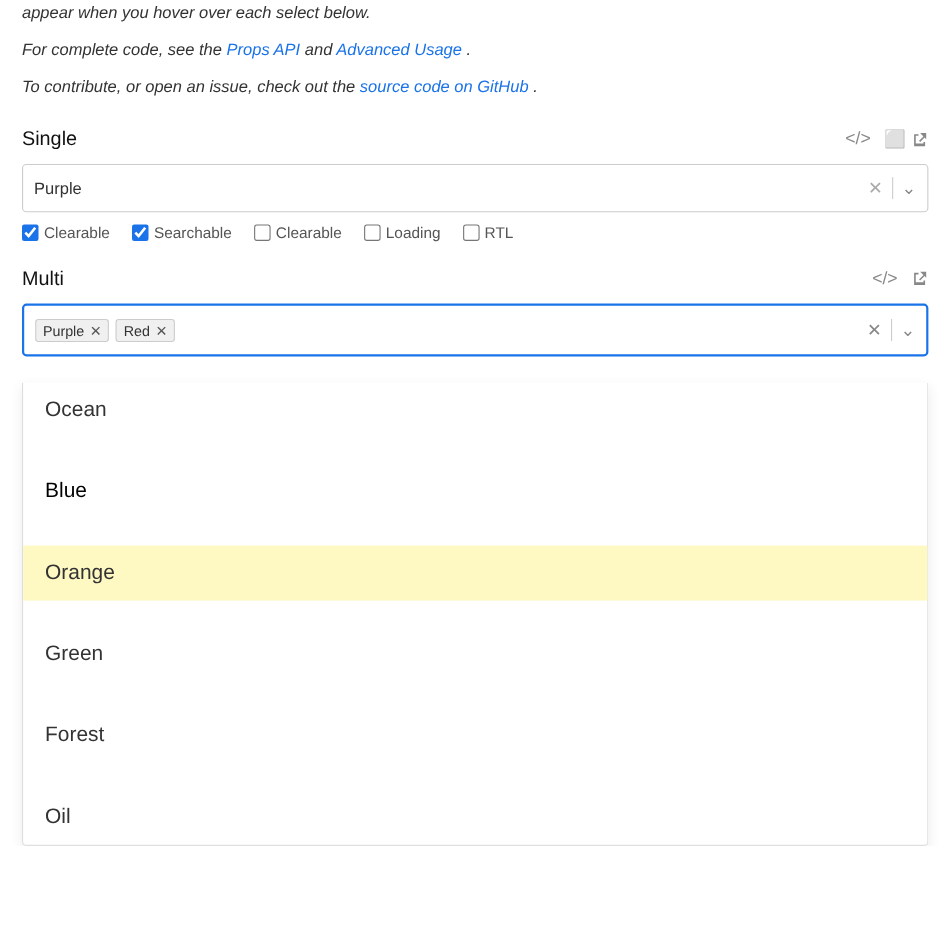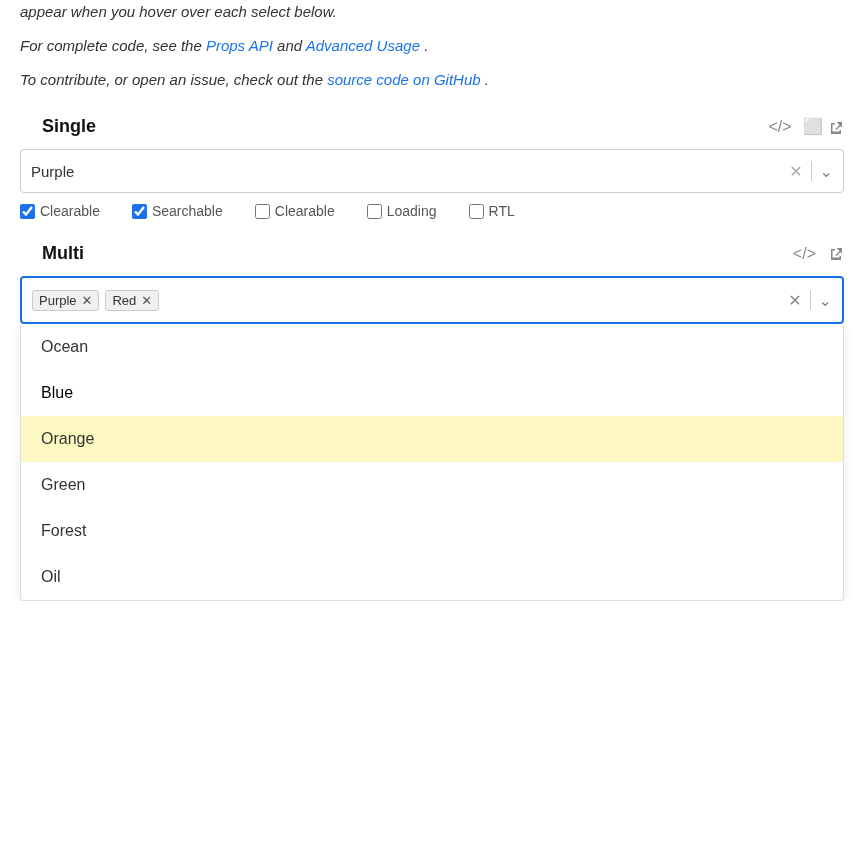--- a/index.html
+++ b/index.html
@@ -25,23 +25,22 @@
       margin-top: 24px;
     }
     .section-header {
       display: flex;
       align-items: center;
       justify-content: space-between;
       margin-bottom: 12px;
     }
     .section-title {
       font-size: 18px;
-      font-weight: 700;
+      font-weight: 400;
       color: #111;
-      margin-left: 22px;
     }
     .header-icons {
       display: flex;
       gap: 12px;
       align-items: center;
     }
     .header-icon {
       color: #888;
       cursor: pointer;
       font-size: 16px;
@@ -76,21 +75,21 @@
     }
     .select-box .select-arrow {
       color: #888;
       cursor: pointer;
       font-size: 16px;
     }
 
     
     .options-row {
       display: flex;
-      gap: 32px;
+      gap: 20px;
       align-items: center;
       margin-top: 10px;
       flex-wrap: wrap;
     }
     .option-item {
       display: flex;
       align-items: center;
       gap: 5px;
       font-size: 14px;
       color: #555;
@@ -162,23 +161,24 @@
     
     .dropdown {
       border: 1px solid #ddd;
       border-top: none;
       border-radius: 0 0 4px 4px;
       background: #fff;
       box-shadow: 0 4px 12px rgba(0,0,0,0.08);
     }
     .dropdown-item {
       padding: 14px 20px;
-      font-size: 16px;
-      cursor: pointer;
-      color: #333;
+      font-size: 19px;
+      cursor: pointer;
+      color: #333;
+      margin-top: 24px;
     }
     .dropdown-item.highlighted {
       background: #fef9c3;
     }
     .dropdown-item.disabled {
       color: #000000;
       cursor: default;
     }
   </style>
 </head>

